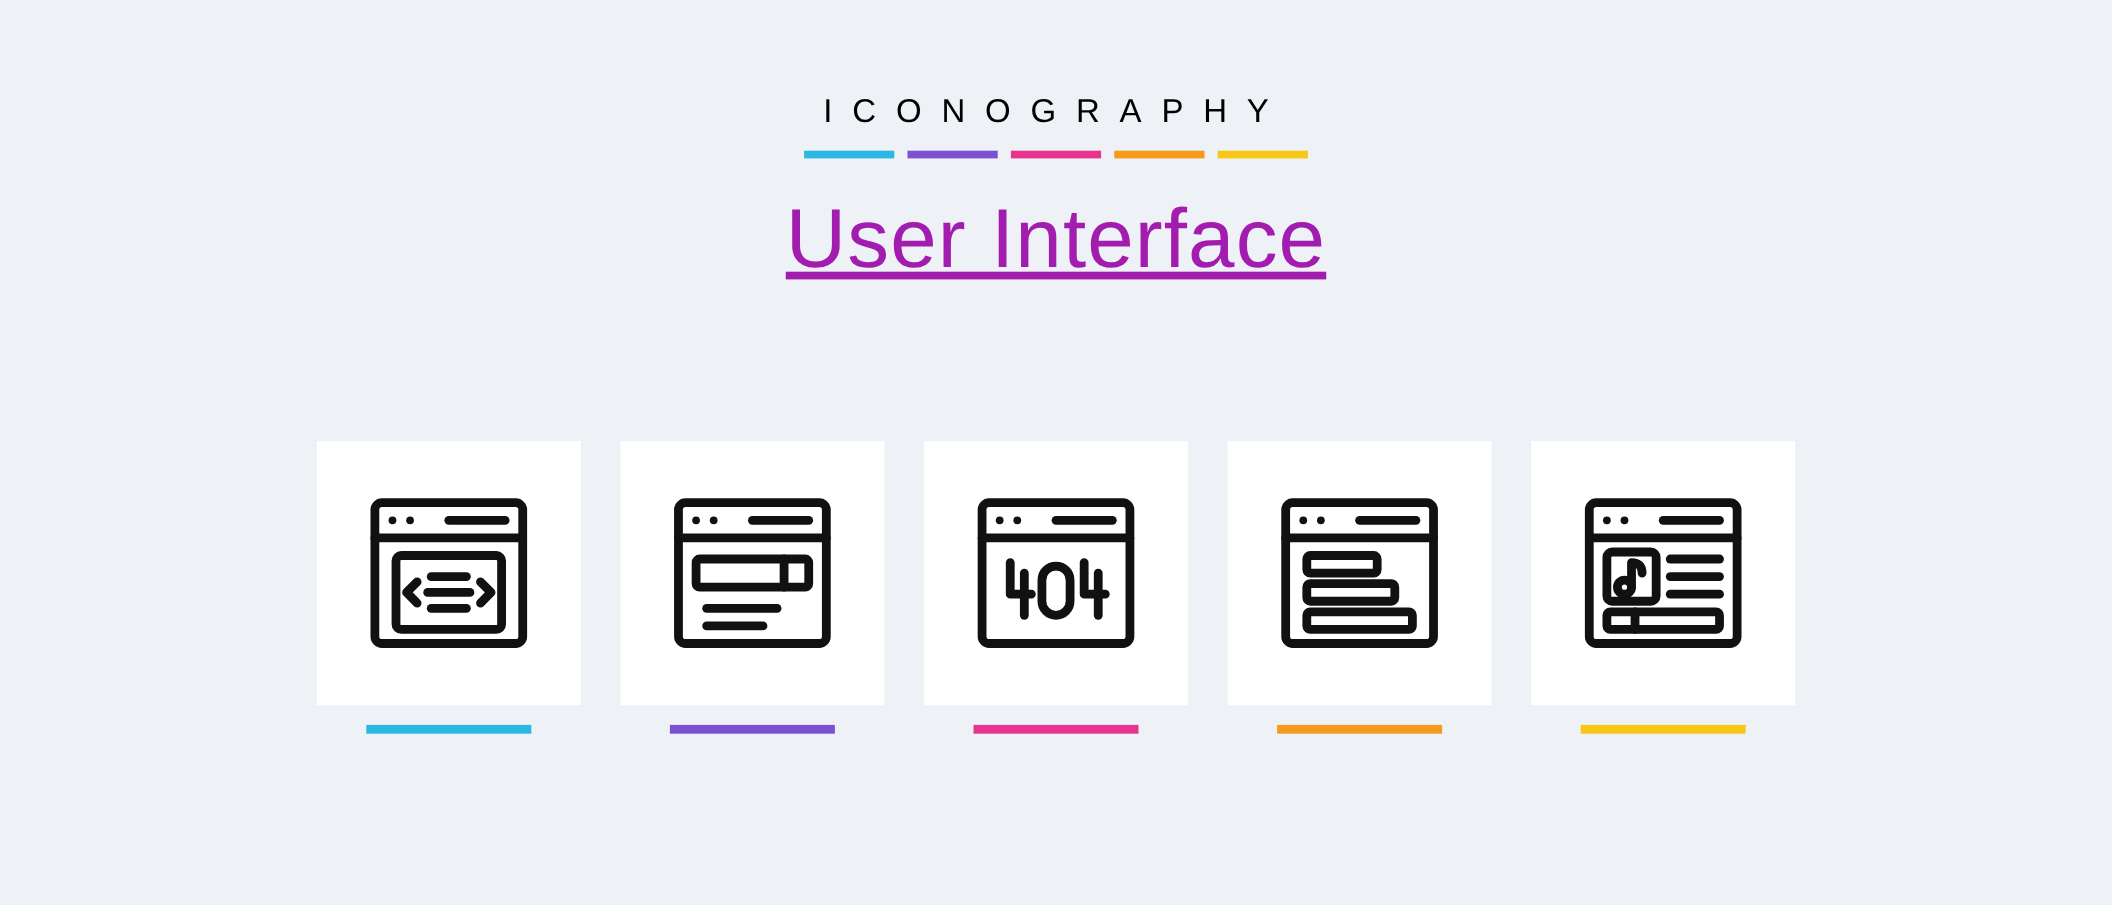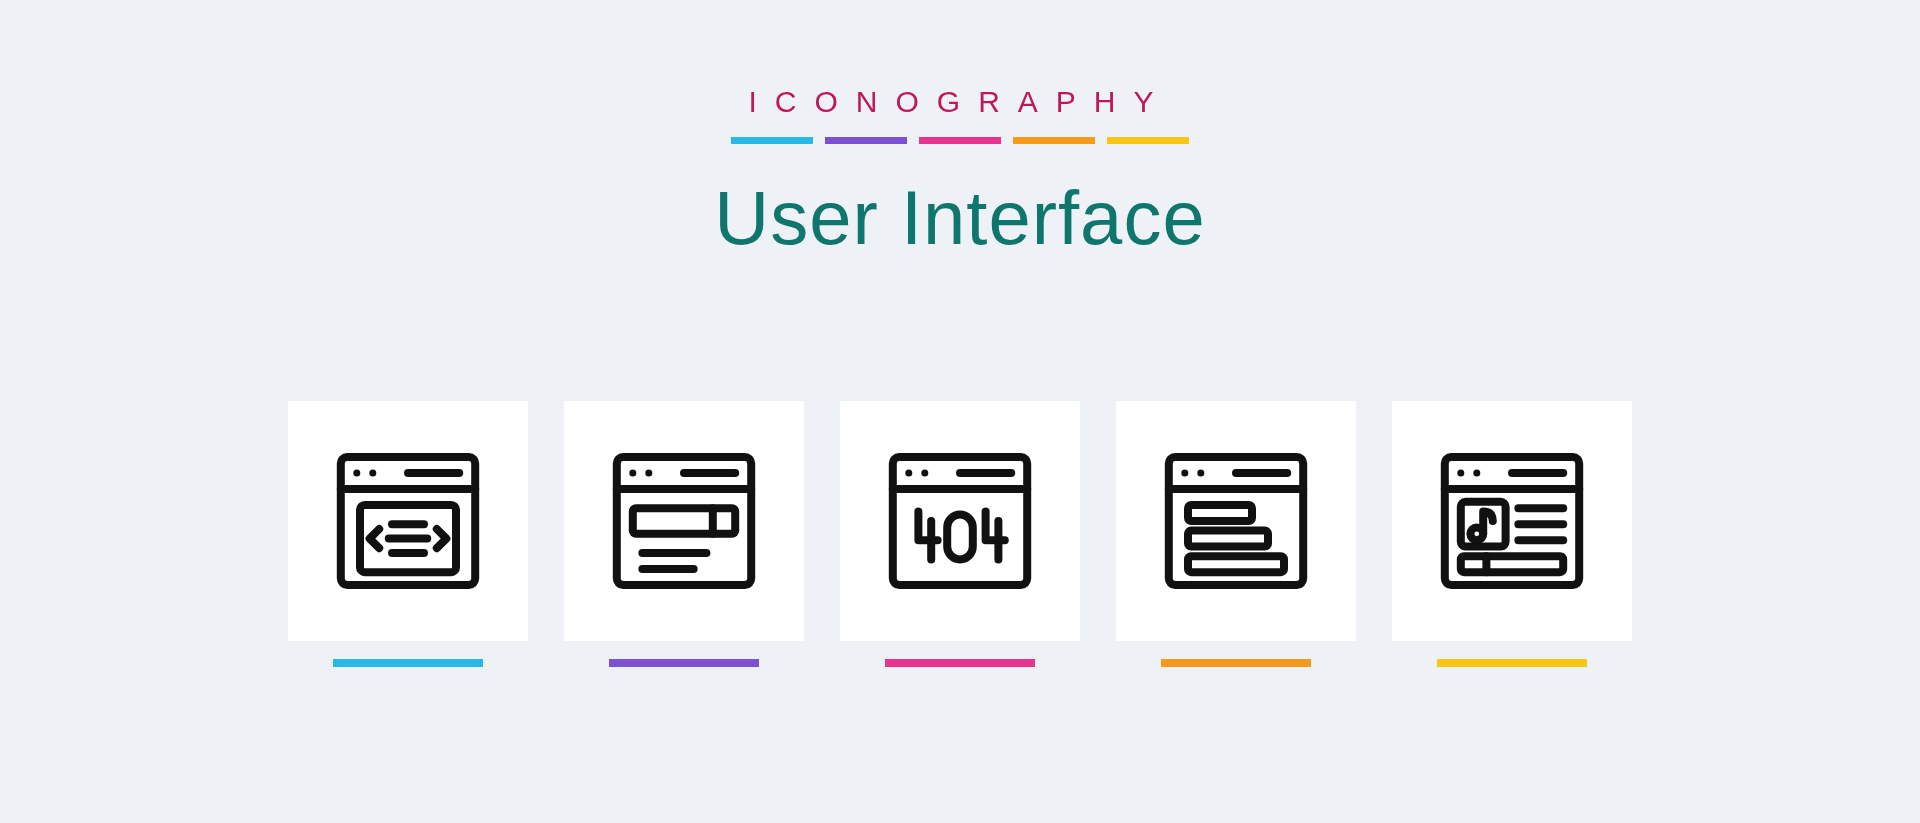--- a/index.html
+++ b/index.html
@@ -10,40 +10,41 @@
     font-family: "Segoe UI", "Helvetica Neue", Arial, sans-serif;
     display: flex;
     flex-direction: column;
     align-items: center;
     padding-top: 85px;
   }
   .header { text-align: center; }
   .brand {
     font-size: 30px;
     letter-spacing: 18px;
-    color: #be185d;
+    color: #000000;
     font-weight: 400;
     margin-bottom: 18px;
   }
   .underline-row {
     display: flex;
     justify-content: center;
     gap: 12px;
     margin-bottom: 30px;
   }
   .underline-row span {
     display: block;
     width: 82px;
     height: 7px;
   }
   .title {
     font-size: 76px;
-    color: #0f766e;
+    color: #a21caf;
     font-weight: 500;
     letter-spacing: 1px;
+    text-decoration: underline;
   }
   .icon-row {
     width: 100%;
     display: flex;
     justify-content: center;
     gap: 36px;
     margin-top: 140px;
   }
   .icon-card {
     width: 240px;

